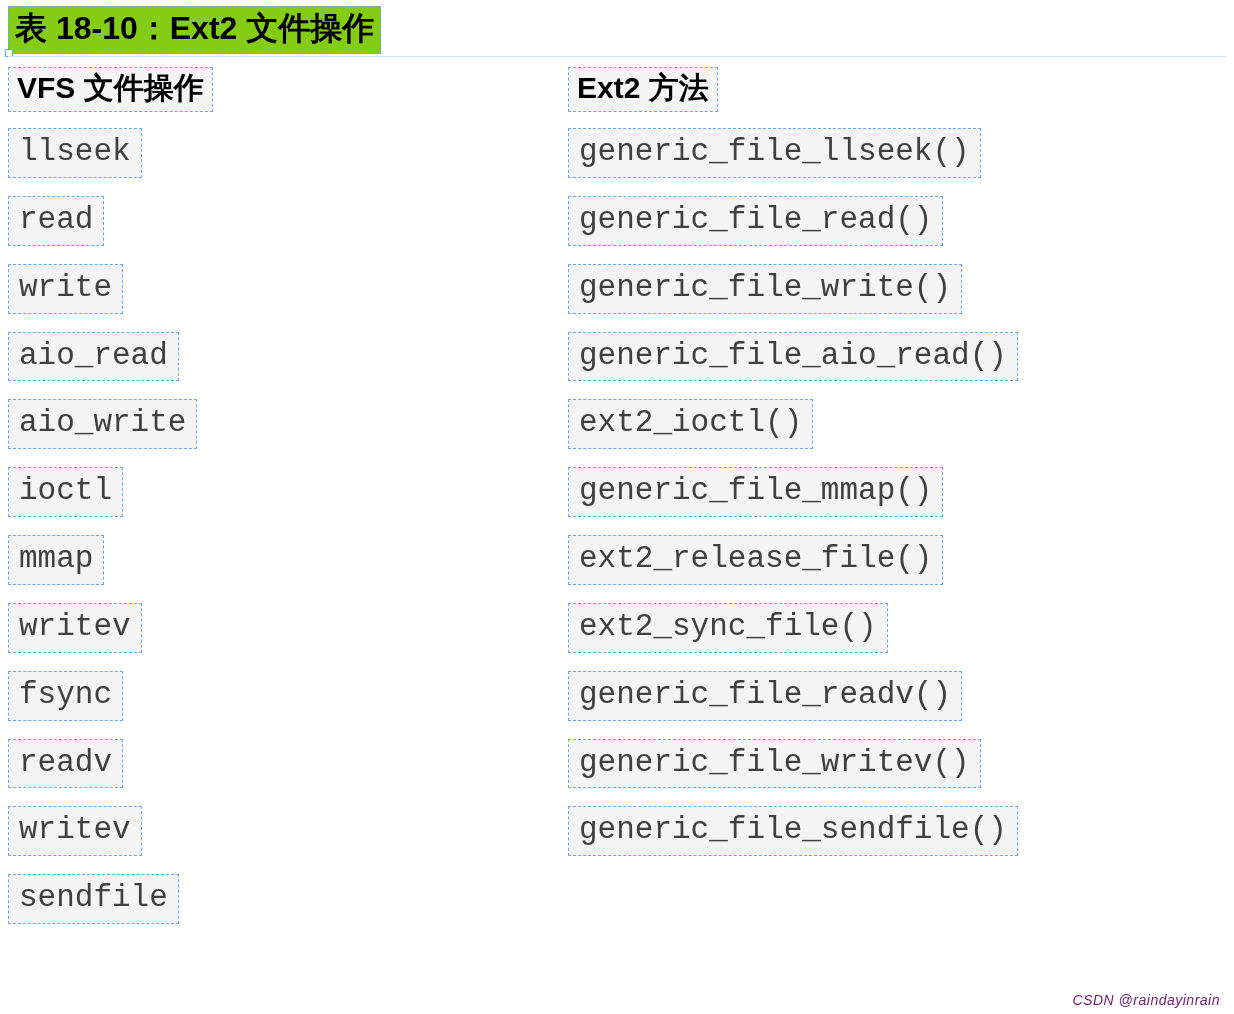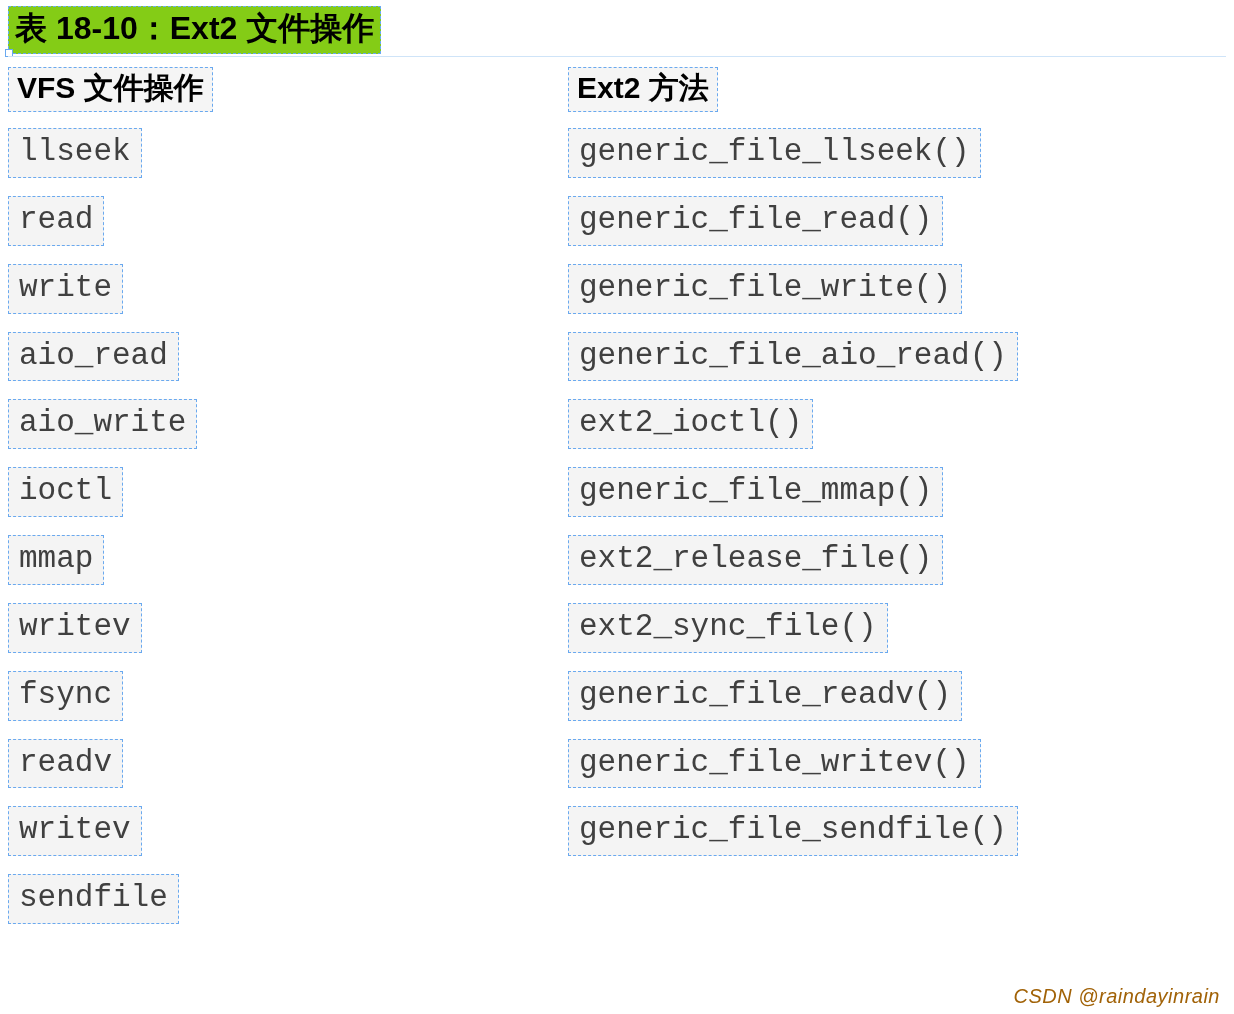--- a/index.html
+++ b/index.html
@@ -81,22 +81,22 @@
     .col-right .cell-row {
       margin-bottom: 18px;
     }
     .col-right .cell {
       min-width: 0;
     }
     .watermark {
       position: absolute;
       right: 14px;
       bottom: 6px;
-      font-size: 20px;
-      color: #a16207;
+      font-size: 14px;
+      color: #701a75;
       font-family: "Microsoft YaHei", sans-serif;
       letter-spacing: 0.5px;
       font-style: italic;
       pointer-events: none;
     }
   </style>
 </head>
 <body>
 
 

